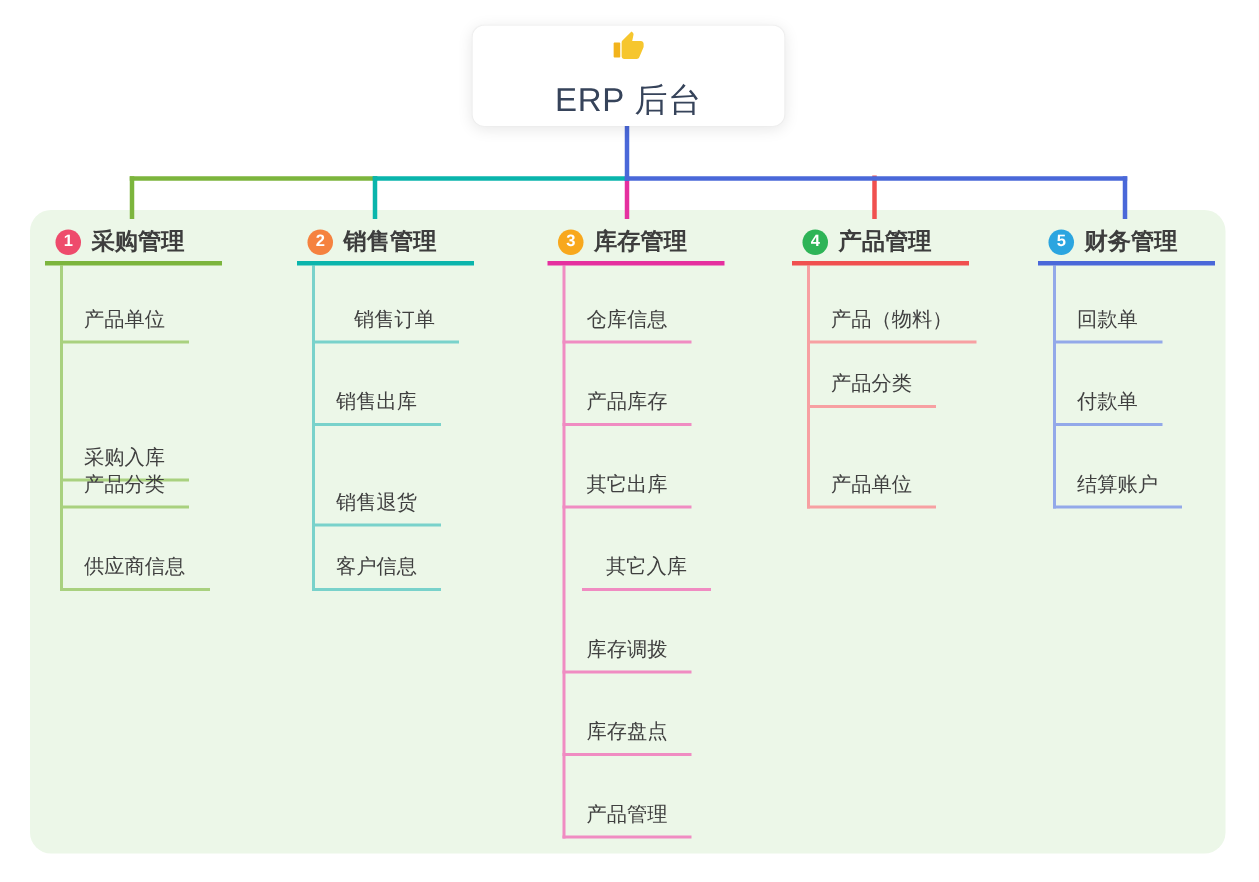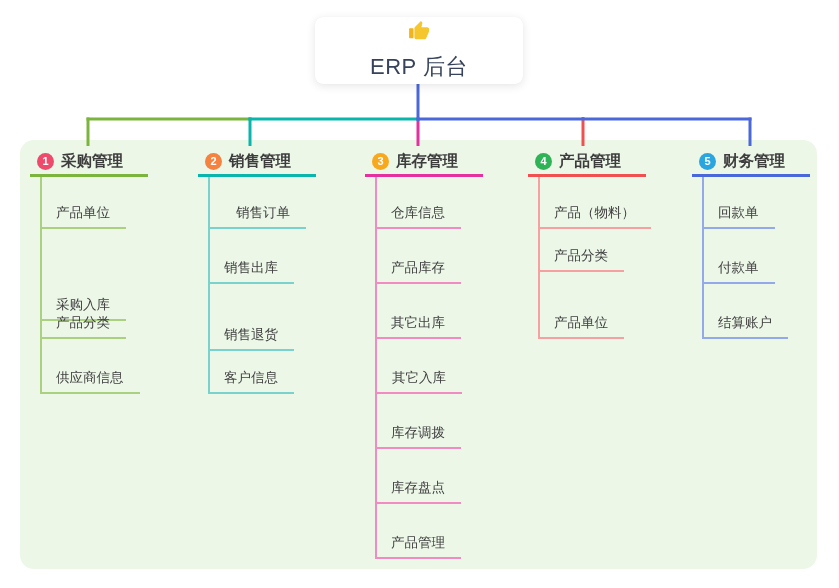--- a/index.html
+++ b/index.html
@@ -79,21 +79,21 @@
       <div class="child" style="left: 208px; top: 319px; border-bottom: 2px solid rgb(121, 210, 203);">销售退货</div>
       <div class="child" style="left: 208px; top: 362px; border-bottom: 2px solid rgb(121, 210, 203);">客户信息</div>
       <div class="branch-header" style="left: 365px; border-bottom: 3px solid rgb(229, 48, 159);">
         <span class="badge" style="background: rgb(248, 168, 29);">3</span>
         <span class="branch-label">库存管理</span>
       </div>
       <div class="trunk" style="left: 375px; top: 177px; height: 382px; background: rgb(240, 140, 194);"></div>
       <div class="child" style="left: 375px; top: 197px; border-bottom: 2px solid rgb(240, 140, 194);">仓库信息</div>
       <div class="child" style="left: 375px; top: 252px; border-bottom: 2px solid rgb(240, 140, 194);">产品库存</div>
       <div class="child" style="left: 375px; top: 307px; border-bottom: 2px solid rgb(240, 140, 194);">其它出库</div>
-      <div class="child" style="left: 376px; top: 362px; border-bottom: 2px solid rgb(240, 140, 194);">其它入库</div>
+      <div class="child" style="left: 388px; top: 362px; border-bottom: 2px solid rgb(240, 140, 194);">其它入库</div>
       <div class="child" style="left: 375px; top: 417px; border-bottom: 2px solid rgb(240, 140, 194);">库存调拨</div>
       <div class="child" style="left: 375px; top: 472px; border-bottom: 2px solid rgb(240, 140, 194);">库存盘点</div>
       <div class="child" style="left: 375px; top: 527px; border-bottom: 2px solid rgb(240, 140, 194);">产品管理</div>
       <div class="branch-header" style="left: 528px; border-bottom: 3px solid rgb(240, 80, 79);">
         <span class="badge" style="background: rgb(46, 180, 87);">4</span>
         <span class="branch-label">产品管理</span>
       </div>
       <div class="trunk" style="left: 538px; top: 177px; height: 162px; background: rgb(247, 160, 162);"></div>
       <div class="child" style="left: 538px; top: 197px; border-bottom: 2px solid rgb(247, 160, 162);">产品（物料）</div>
       <div class="child" style="left: 538px; top: 240px; border-bottom: 2px solid rgb(247, 160, 162);">产品分类</div>

